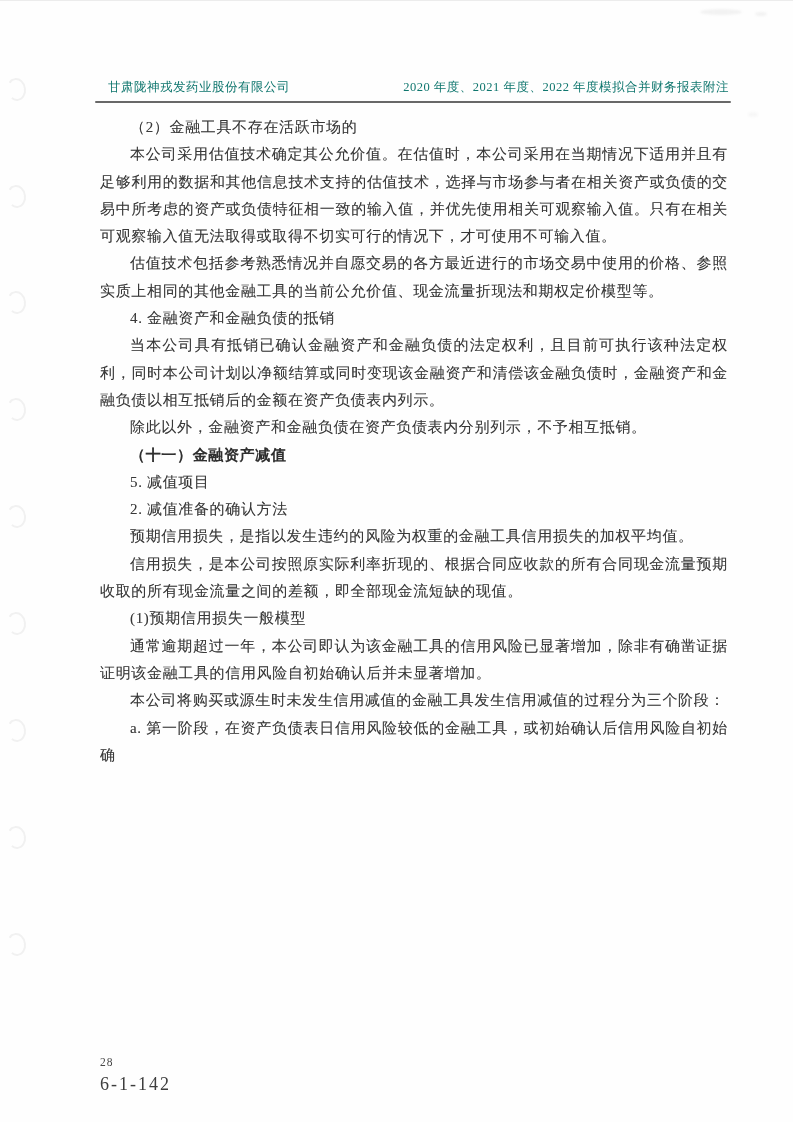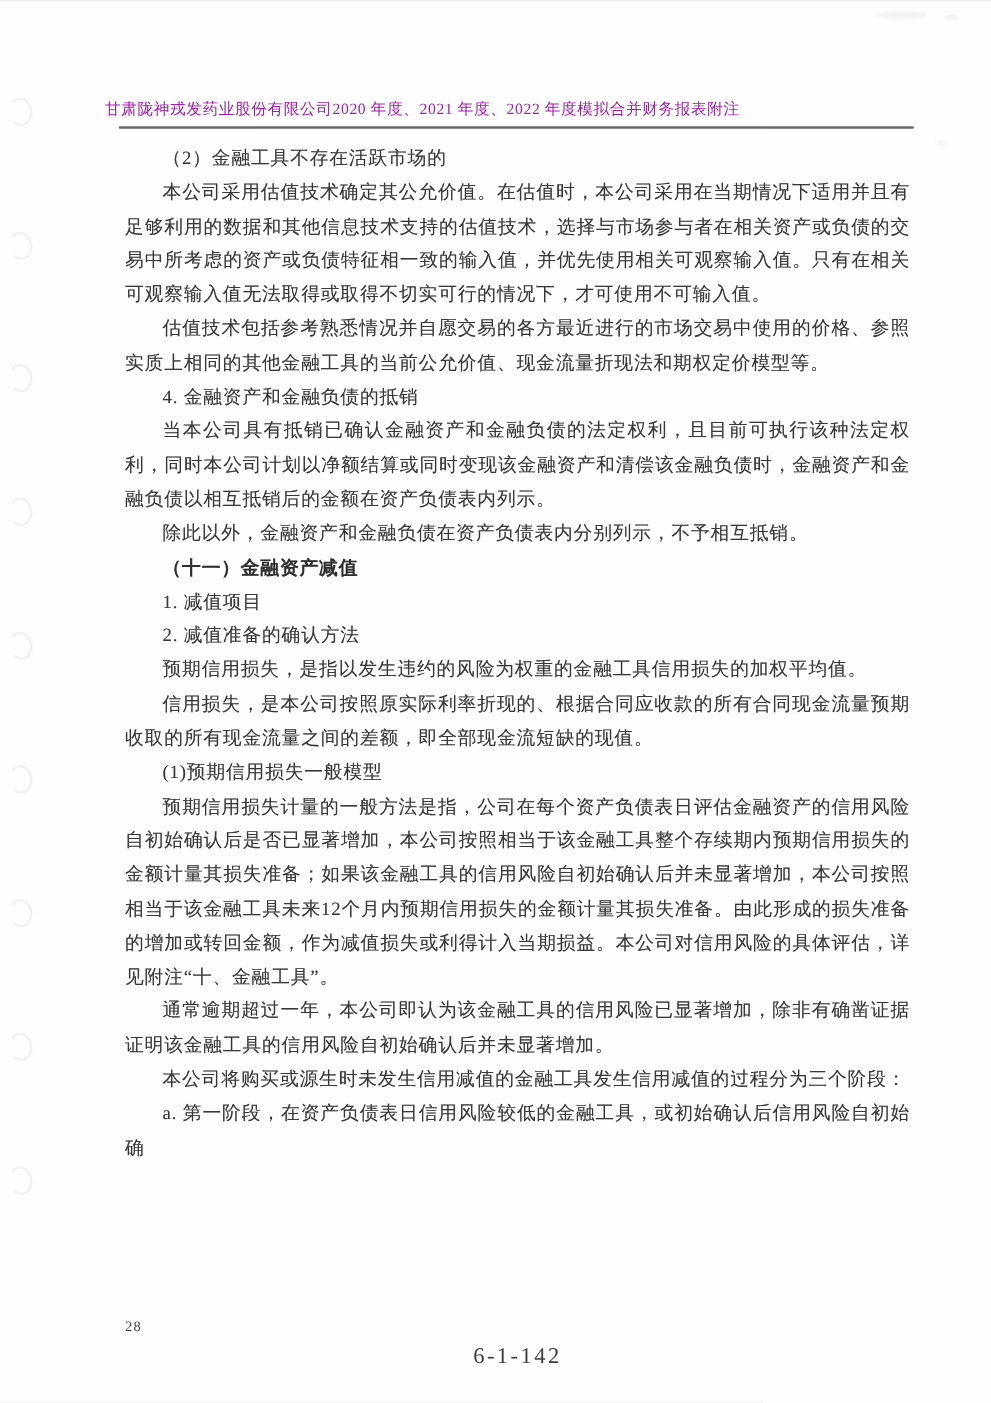--- a/index.html
+++ b/index.html
@@ -11,23 +11,23 @@
     overflow:hidden;
     font-family:"Liberation Serif","DejaVu Serif",serif;
     color:#3a3a3a;
   }
   .page::before{
     content:"";position:absolute;top:0;left:0;right:0;height:1px;
     background:rgba(0,0,0,0.07);
   }
   
   .header{
-    position:absolute;top:79px;left:84px;right:64px;
-    display:flex;align-items:baseline;
-    font-size:12.5px;letter-spacing:0.5px;color:#a21caf;
+    position:absolute;top:79px;left:108px;right:64px;
+    display:flex;justify-content:space-between;align-items:baseline;
+    font-size:12.5px;letter-spacing:0.5px;color:#0f766e;
     white-space:nowrap;
   }
   .header-rule{
     position:absolute;top:101px;left:95px;right:62px;height:2px;
     background:#4e4e4e;opacity:0.85;border-radius:1px;
   }
   
   .content{
     position:absolute;top:114px;left:100px;width:628px;
     font-size:15px;line-height:27.3px;letter-spacing:0.66px;
@@ -36,21 +36,21 @@
   }
   .content p{margin:0;text-indent:2em;}
   .content p.bold{font-weight:bold;color:#2f2f2f;}
   
   .footer-page{
     position:absolute;top:1056px;left:100px;width:628px;
     text-align:left;font-size:11.5px;letter-spacing:1px;color:#474747;
   }
   .footer-doc{
     position:absolute;top:1074px;left:100px;width:628px;
-    text-align:center;font-size:18px;letter-spacing:2px;color:#3d3d3d;
+    text-align:left;font-size:18px;letter-spacing:2px;color:#3d3d3d;
     font-family:"Liberation Serif","DejaVu Serif",serif;
   }
   
   .ring{
     position:absolute;left:7px;width:15px;height:19px;
     border:2.5px solid rgba(110,110,110,0.09);
     border-left-color:transparent;border-radius:50%;
     transform:rotate(-8deg);
   }
   .smudge{
@@ -87,26 +87,25 @@
   <div class="header-rule"></div>
 
   <div class="content" id="document-body">
       <p>（2）金融工具不存在活跃市场的</p>
       <p>本公司采用估值技术确定其公允价值。在估值时，本公司采用在当期情况下适用并且有足够利用的数据和其他信息技术支持的估值技术，选择与市场参与者在相关资产或负债的交易中所考虑的资产或负债特征相一致的输入值，并优先使用相关可观察输入值。只有在相关可观察输入值无法取得或取得不切实可行的情况下，才可使用不可输入值。</p>
       <p>估值技术包括参考熟悉情况并自愿交易的各方最近进行的市场交易中使用的价格、参照实质上相同的其他金融工具的当前公允价值、现金流量折现法和期权定价模型等。</p>
       <p>4. 金融资产和金融负债的抵销</p>
       <p>当本公司具有抵销已确认金融资产和金融负债的法定权利，且目前可执行该种法定权利，同时本公司计划以净额结算或同时变现该金融资产和清偿该金融负债时，金融资产和金融负债以相互抵销后的金额在资产负债表内列示。</p>
       <p>除此以外，金融资产和金融负债在资产负债表内分别列示，不予相互抵销。</p>
       <p class="bold">（十一）金融资产减值</p>
-      <p>1. 减值项目</p>
+      <p>5. 减值项目</p>
       <p>2. 减值准备的确认方法</p>
       <p>预期信用损失，是指以发生违约的风险为权重的金融工具信用损失的加权平均值。</p>
       <p>信用损失，是本公司按照原实际利率折现的、根据合同应收款的所有合同现金流量预期收取的所有现金流量之间的差额，即全部现金流短缺的现值。</p>
       <p>(1)预期信用损失一般模型</p>
-      <p>预期信用损失计量的一般方法是指，公司在每个资产负债表日评估金融资产的信用风险自初始确认后是否已显著增加，本公司按照相当于该金融工具整个存续期内预期信用损失的金额计量其损失准备；如果该金融工具的信用风险自初始确认后并未显著增加，本公司按照相当于该金融工具未来12个月内预期信用损失的金额计量其损失准备。由此形成的损失准备的增加或转回金额，作为减值损失或利得计入当期损益。本公司对信用风险的具体评估，详见附注“十、金融工具”。</p>
       <p>通常逾期超过一年，本公司即认为该金融工具的信用风险已显著增加，除非有确凿证据证明该金融工具的信用风险自初始确认后并未显著增加。</p>
       <p>本公司将购买或源生时未发生信用减值的金融工具发生信用减值的过程分为三个阶段：</p>
       <p>a. 第一阶段，在资产负债表日信用风险较低的金融工具，或初始确认后信用风险自初始确</p>
     </div>
 
   <div class="footer-page">28</div>
   <div class="footer-doc">6-1-142</div>
 
 </div>
 

